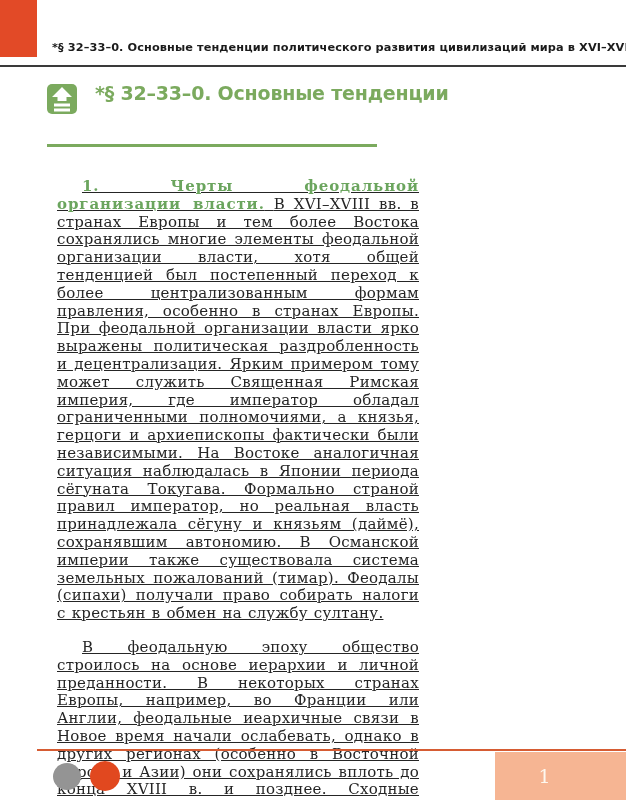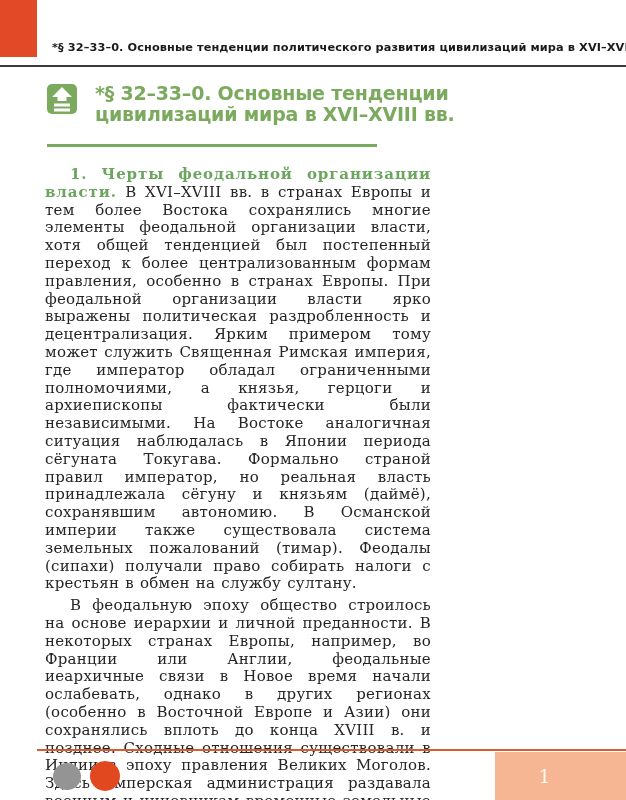--- a/index.html
+++ b/index.html
@@ -21,29 +21,29 @@
     position:absolute;left:47px;top:84px;width:30px;height:30px;border-radius:5px;
     background:#7baa5e;display:flex;align-items:center;justify-content:center;
   }
   .para-icon svg{display:block;}
   
   .title{
     position:absolute;left:95px;top:83px;margin:0;
     font-family:"DejaVu Sans",sans-serif;font-weight:700;font-size:19px;line-height:20.5px;
     color:#7baa5e;letter-spacing:-0.2px;
   }
-  .title span{display:block;white-space:nowrap;}
+  .title span{display:block;white-space:nowrap;text-align:center;}
   .title-rule{position:absolute;left:47px;top:144px;width:330px;height:2.5px;background:#7baa5e;}
   
   .body{
     position:absolute;left:41px;top:162px;width:394px;
     font-size:15px;line-height:17.8px;color:#252525;
     text-align:justify;letter-spacing:0.25px;word-spacing:1px;
   }
-  .body p{margin:4px;text-indent:25px;}
+  .body p{margin:16px;text-indent:25px;text-decoration:underline;}
   .lead{
     color:#6ba55e;font-weight:700;letter-spacing:0.9px;word-spacing:3px;
   }
   
   .footer-rule{position:absolute;left:37px;top:749px;width:589px;height:2px;background:#d65c33;}
   .dot{position:absolute;border-radius:50%;}
   .dot.gray{left:53px;top:763px;width:28px;height:27px;background:#949494;}
   .dot.red{left:90px;top:761px;width:30px;height:30px;background:#e1481f;}
   .page-box{
     position:absolute;left:495px;top:752px;width:131px;height:48px;background:#f6b593;
@@ -67,21 +67,20 @@
   <div class="para-icon">
     <svg width="30" height="30" viewBox="0 0 30 30">
       <polygon points="15,3 5,13 10.5,13 10.5,17 19.5,17 19.5,13 25,13" fill="#ffffff"></polygon>
       <rect x="7" y="19.5" width="16" height="3" fill="#ffffff"></rect>
       <rect x="7" y="24.5" width="16" height="3" fill="#ffffff"></rect>
     </svg>
   </div>
 
   <h1 class="title">
     <span>*§ 32–33–0. Основные тенденции</span>
-    <span>цивилизаций мира в XVI–XVIII вв.</span>
   </h1>
 
   <div class="title-rule"></div>
 
   <div class="body">
     <p><span class="lead">1. Черты феодальной организации власти.</span> <span>В XVI–XVIII вв. в странах Европы и тем более Востока сохранялись многие элементы феодальной организации власти, хотя общей тенденцией был постепенный переход к более централизованным формам правления, особенно в странах Европы. При феодальной организации власти ярко выражены политическая раздробленность и децентрализация. Ярким примером тому может служить Священная Римская империя, где император обладал ограниченными полномочиями, а князья, герцоги и архиепископы фактически были независимыми. На Востоке аналогичная ситуация наблюдалась в Японии периода сёгуната Токугава. Формально страной правил император, но реальная власть принадлежала сёгуну и князьям (даймё), сохранявшим автономию. В Османской империи также существовала система земельных пожалований (тимар). Феодалы (сипахи) получали право собирать налоги с крестьян в обмен на службу султану.</span></p>
     <p>В феодальную эпоху общество строилось на основе иерархии и личной преданности. В некоторых странах Европы, например, во Франции или Англии, феодальные иеархичные связи в Новое время начали ослабевать, однако в других регионах (особенно в Восточной Европе и Азии) они сохранялись вплоть до конца XVIII в. и позднее. Сходные отношения существовали в Индии в эпоху правления Великих Моголов. Здесь имперская администрация раздавала военным и чиновникам временные земельные пожалования (джагиры) с правом собирать доход. Джагирдар (владелец пожалования) обязан был поставлять воинов шаху в случае военной необходимости.</p>
   </div>
 
   <div class="footer-rule"></div>

